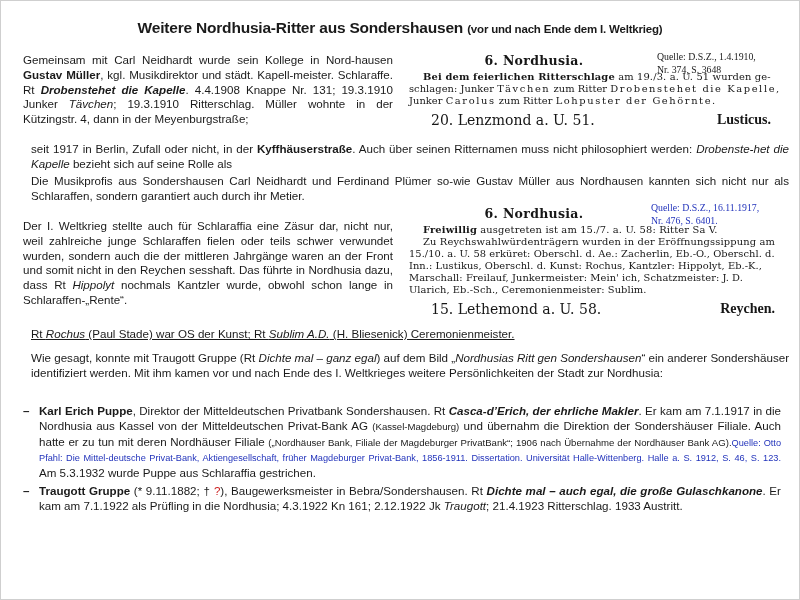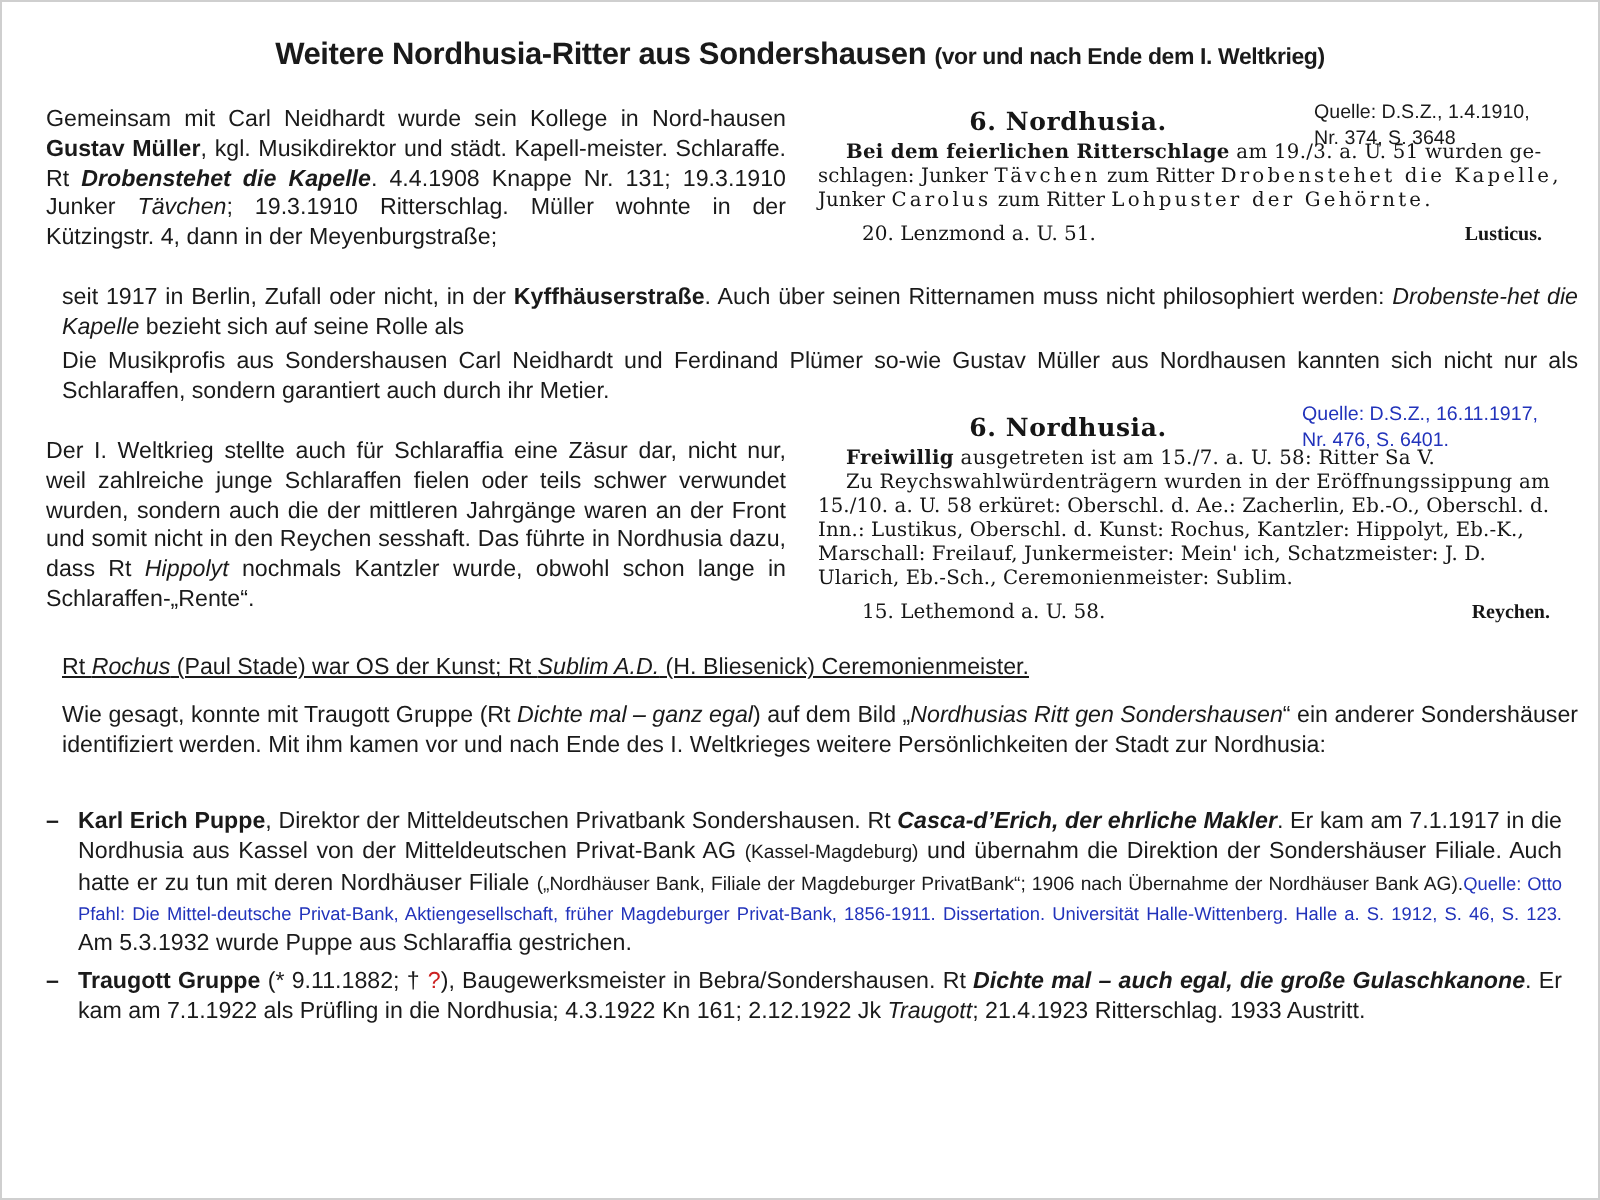--- a/index.html
+++ b/index.html
@@ -64,20 +64,21 @@
     font-size: 9.2px;
   }
   .red { color: #cc2222; }
 
   
   .quelle {
     position: absolute;
     font-size: 9.8px;
     line-height: 1.3;
     color: #1a1a1a;
+    font-family: Liberation Serif, serif;
   }
   .quelle.blue { color: #2233bb; }
 
   
   .clip {
     position: absolute;
     font-family: "DejaVu Serif", serif;
     color: #161616;
   }
   .clip .clip-head {
@@ -92,21 +93,21 @@
     line-height: 1.22;
     letter-spacing: 0.15px;
     white-space: nowrap;
   }
   .clip .clip-line.tight { letter-spacing: 0.05px; }
   .clip .lead { font-weight: bold; }
   .clip .spread { letter-spacing: 1.6px; }
   .clip .footline {
     display: flex;
     justify-content: space-between;
-    font-size: 10px;
+    font-size: 14px;
     margin-top: 5px;
     padding: 0 6px 0 22px;
   }
   .clip .footline .sig { font-weight: bold; font-family: Liberation Serif, serif; }
   .clip .indent2 { padding-left: 14px; }
 
   
   .bullet {
     position: absolute;
     left: 22px;

